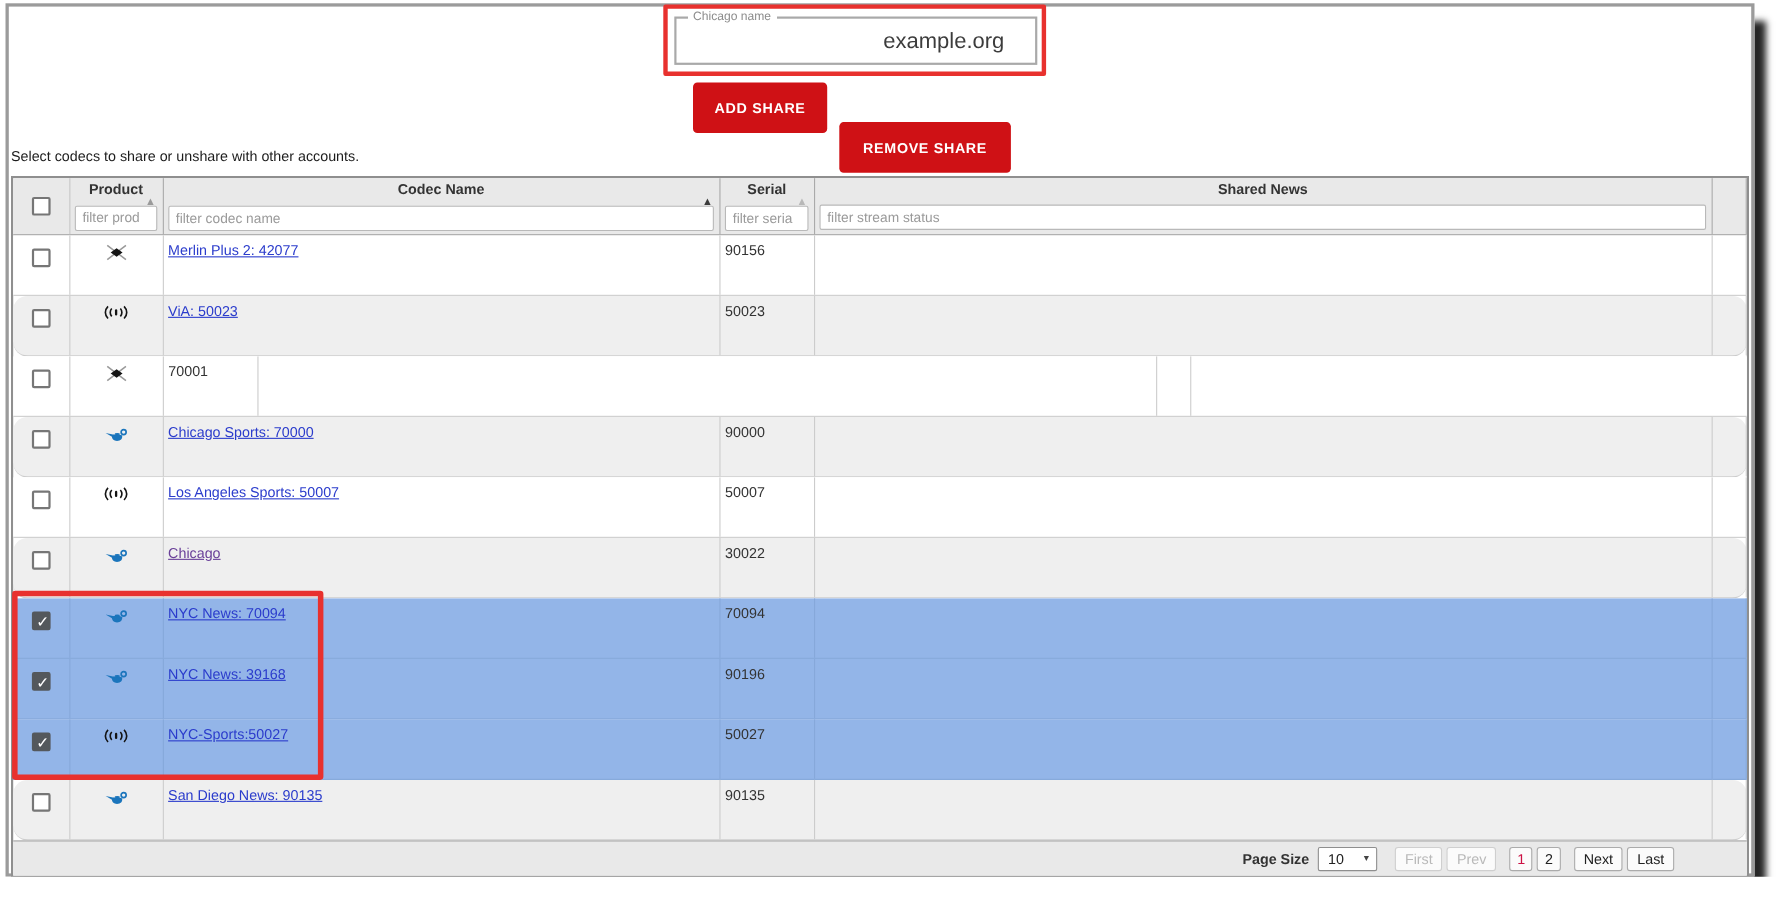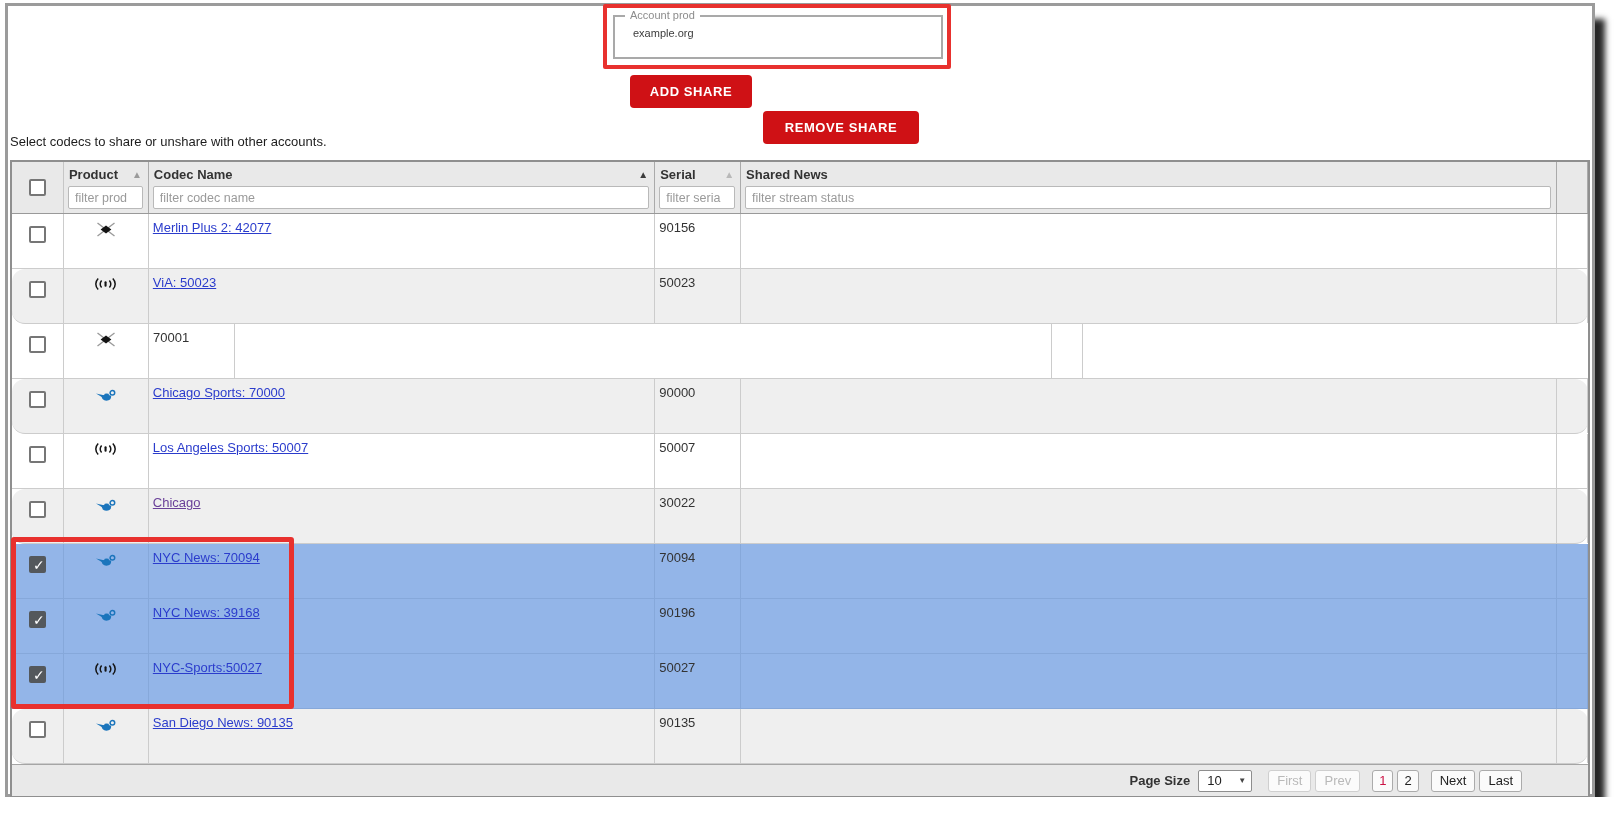--- a/index.html
+++ b/index.html
@@ -33,26 +33,26 @@
   }
   .acct-fieldset{
     position:absolute;left:605px;top:4px;width:330px;height:49px;
     border:2px solid #a9a9a9;background:#fff;z-index:5;
   }
   .acct-fieldset legend{
     margin-left:10px;padding:0 5px;font-size:11px;color:#8c8c8c;line-height:1;
   }
   .acct-value{
     display:block;border:none;outline:none;width:280px;
-    margin:6px 0 0 18px;font-size:11px;color:#3c3c3c;
-    font-family:inherit;background:transparent;
+    margin:6px 0 0 18px;font-size:20px;color:#3c3c3c;
+    font-family:inherit;background:transparent;text-align:right;
   }
   
   .btn-red{
-    position:absolute;top:69px;height:33px;border:none;border-radius:4px;
+    position:absolute;top:69px;height:46px;border:none;border-radius:4px;
     background:var(--button-red);color:#fff;font-weight:bold;font-size:13px;
     letter-spacing:.6px;font-family:inherit;cursor:pointer;padding:0 16px;
   }
   #btn-add{left:622px;width:122px;}
   #btn-remove{left:755px;width:156px;margin-top:36px;}
   .instruction{position:absolute;left:2px;top:128px;font-size:13px;color:#1c1c1c;}
   
   .tbl{
     position:absolute;left:2px;top:154px;width:1580px;
     border:2px solid #8f8f8f;background:#fff;font-size:13px;
@@ -64,21 +64,21 @@
   .col-prod{width:85px;display:flex;justify-content:center;}
   .col-name{width:507px;}
   .col-serial{width:86px;}
   .col-shared{width:817px;}
   .col-extra{width:31px;}
   
   .thead{background:#e9e9e9;border-bottom:1px solid #999;height:52px;}
   .thead .col-cb{align-items:center;}
   .hcol{display:flex;flex-direction:column;border-right:1px solid #aaa;}
   .htitle{display:flex;align-items:center;height:24px;padding:2px 6px 0 5px;
-    font-weight:bold;color:#333;}
+    font-weight:bold;color:#333;flex-direction:column;}
   .arrow{margin-left:auto;font-size:10px;line-height:1;}
   .arrow.dark{color:#3c3c3c;}
   .arrow.mid{color:#9a9a9a;}
   .arrow.light{color:#b8b8b8;}
   .hfilter{padding:1px 5px 4px 4px;}
   .hfilter input{
     width:100%;height:23px;border:1px solid #b9b9b9;border-radius:2px;
     padding:2px 6px;font-size:12.5px;font-family:inherit;color:#444;background:#fff;
   }
   .hfilter input::placeholder{color:#9a9a9a;}
@@ -135,21 +135,21 @@
   .pg-btn.current{color:var(--active-page-red);}
   .pg-gap{width:8px;}
   .icon{display:inline-block;line-height:0;}
 </style>
 </head>
 <body>
 
 <div class="frame">
 
   <fieldset class="acct-fieldset">
-    <legend>Account prod</legend>
+    <legend>Chicago name</legend>
     <input class="acct-value" readonly="" value="example.org" style="">
   </fieldset>
   <div class="acct-annotation"></div>
 
   <button id="btn-add" class="btn-red">ADD SHARE</button>
   <button id="btn-remove" class="btn-red">REMOVE SHARE</button>
 
   <div class="instruction">Select codecs to share or unshare with other accounts.</div>
 
   <div class="tbl">

